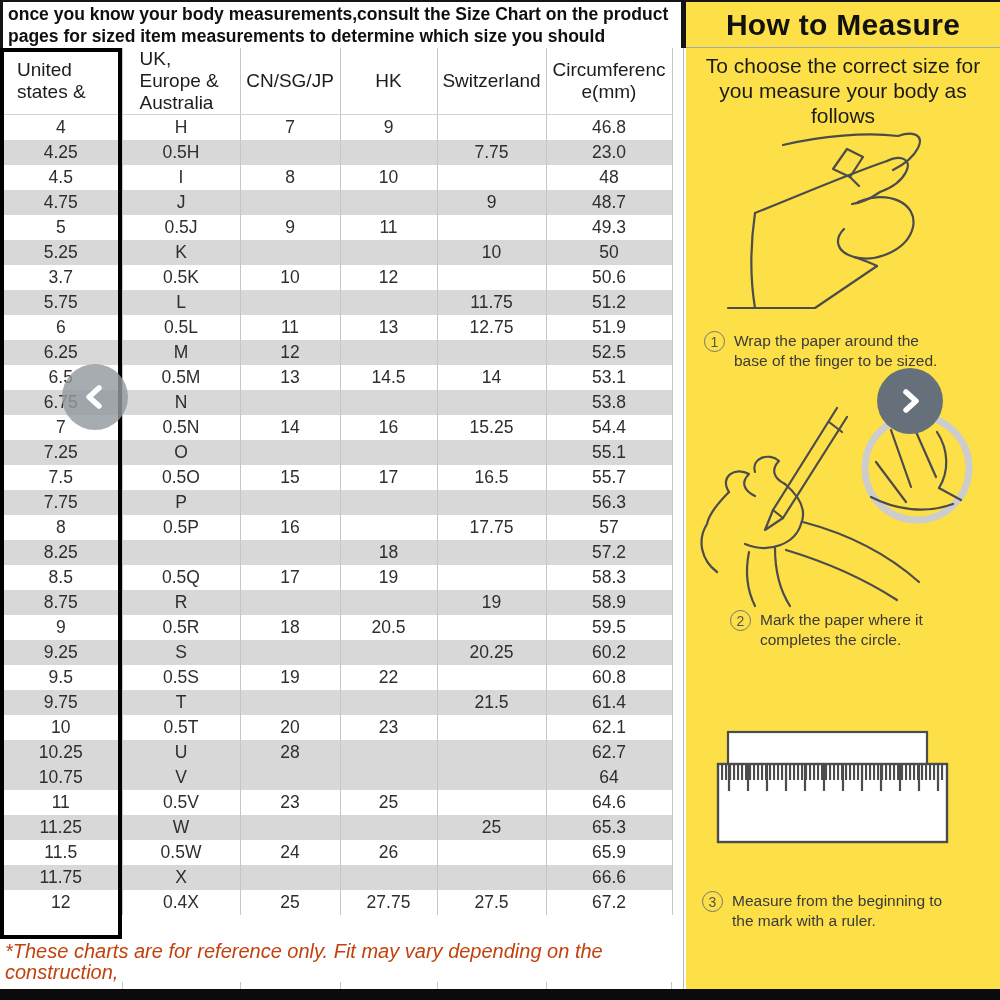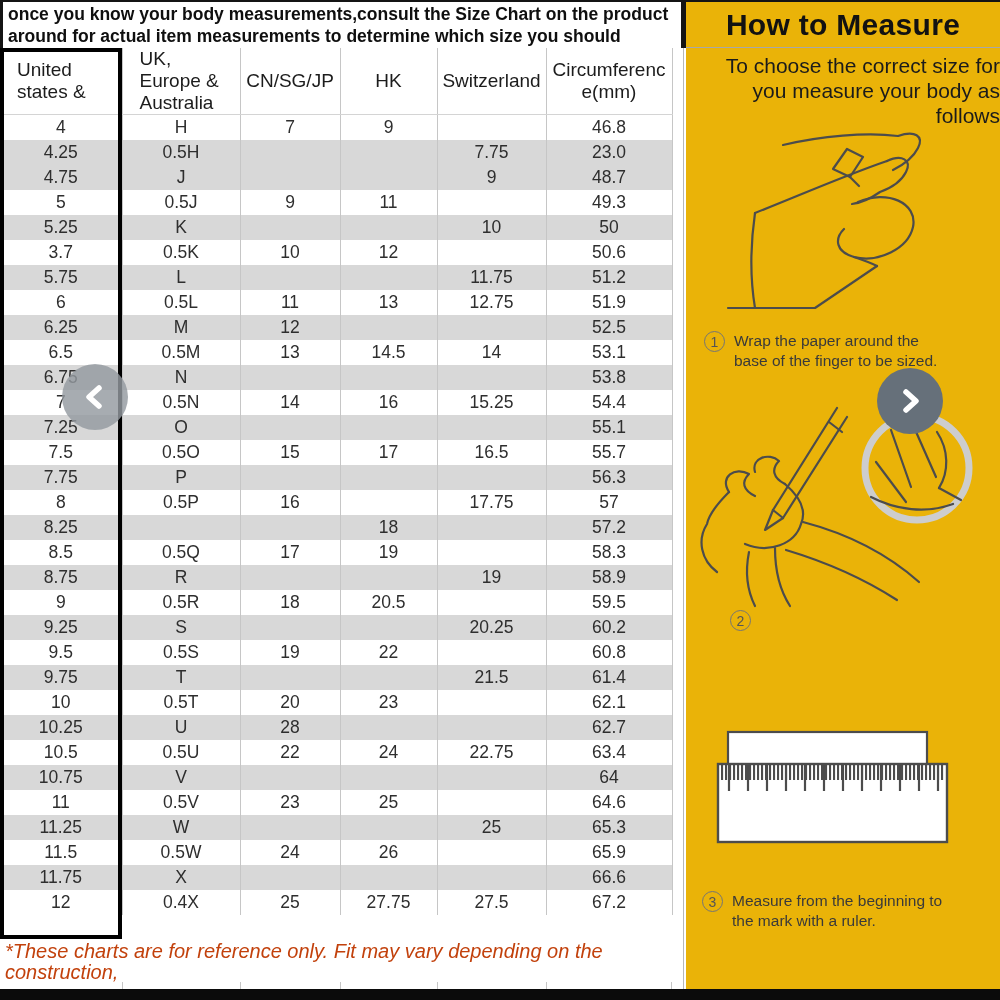--- a/index.html
+++ b/index.html
@@ -71,29 +71,29 @@
       linear-gradient(var(--grid),var(--grid)),
       linear-gradient(var(--grid),var(--grid)),
       linear-gradient(var(--grid),var(--grid));
     background-repeat:no-repeat;
     background-size:1px 100%;
     background-position:122px 0,240px 0,340px 0,437px 0,546px 0,671px 0;
   }
   #bottom-bar{left:0;top:989px;width:1000px;height:11px;background:var(--bar);}
 
   
-  #panel{left:686px;top:2px;width:314px;height:987px;background:#eab308;}
+  #panel{left:686px;top:2px;width:314px;height:987px;background:#fde047;}
   #panel-title{
     position:absolute;left:0;top:6px;width:100%;
     text-align:center;font-size:30px;font-weight:bold;color:#121212;letter-spacing:.3px;
   }
   #panel-rule{position:absolute;left:0;top:45px;width:100%;height:1px;background:#a8a8a8;}
   #panel-subtitle{
     position:absolute;left:0;top:51px;width:100%;
-    text-align:right;font-size:21px;line-height:25px;color:#1b1b1b;
+    text-align:center;font-size:21px;line-height:25px;color:#1b1b1b;
   }
   .fig{position:absolute;}
   .fig path,.fig line,.fig polyline{fill:none;stroke:#4c4c4c;stroke-width:2.2;stroke-linecap:round;stroke-linejoin:round;}
   .step{
     position:absolute;display:flex;gap:9px;align-items:flex-start;
     font-size:15.5px;line-height:20px;color:#3a3a3a;
   }
   .badge{
     width:21px;height:21px;border:1.5px solid #757575;border-radius:50%;
     display:flex;align-items:center;justify-content:center;
@@ -109,21 +109,21 @@
   #next-btn{left:877px;top:368px;background:var(--next);}
   .nav-btn svg{display:block;}
 </style>
 </head>
 <body>
 
 <div class="abs" id="top-line"></div>
 
 <div class="abs" id="top-note">
   <div>once you know your body measurements,consult the Size Chart on the product</div>
-  <div>around for actual item measurements to determine which size you should</div>
+  <div>pages for sized item measurements to determine which size you should</div>
 </div>
 <div class="abs" id="top-note-right-edge"></div>
 <div class="abs" id="panel-divider"></div>
 
 <table id="size-chart">
   <colgroup>
     <col>
       <col>
       <col>
       <col>
@@ -150,20 +150,28 @@
         <td>46.8</td>
       </tr>
       <tr class="stripe">
         <td>4.25</td>
         <td>0.5H</td>
         <td></td>
         <td></td>
         <td>7.75</td>
         <td>23.0</td>
       </tr>
+      <tr>
+        <td>4.5</td>
+        <td>I</td>
+        <td>8</td>
+        <td>10</td>
+        <td></td>
+        <td>48</td>
+      </tr>
       <tr class="stripe">
         <td>4.75</td>
         <td>J</td>
         <td></td>
         <td></td>
         <td>9</td>
         <td>48.7</td>
       </tr>
       <tr>
         <td>5</td>
@@ -333,28 +341,20 @@
         <td></td>
         <td>62.1</td>
       </tr>
       <tr class="stripe">
         <td>10.25</td>
         <td>U</td>
         <td>28</td>
         <td></td>
         <td></td>
         <td>62.7</td>
-      </tr>
-      <tr>
-        <td>10.5</td>
-        <td>0.5U</td>
-        <td>22</td>
-        <td>24</td>
-        <td>22.75</td>
-        <td>63.4</td>
       </tr>
       <tr class="stripe">
         <td>10.75</td>
         <td>V</td>
         <td></td>
         <td></td>
         <td></td>
         <td>64</td>
       </tr>
       <tr>
@@ -450,20 +450,21 @@
     <path d="M38,100 C26,112 18,122 16,132 C6,148 10,168 26,180"></path>
     <path d="M94,92 C108,104 116,118 110,132 C104,152 78,162 54,152"></path>
     <path d="M112,130 C150,140 192,158 228,190"></path>
     <path d="M95,158 C135,170 175,188 206,208"></path>
     <path d="M58,160 C54,180 56,198 64,214"></path>
     <path d="M84,156 C84,180 90,200 99,214"></path>
   </svg>
 
   <div class="step" style="left:44px;top:608px;width:210px">
     <span class="badge">2</span>
+    <span>Mark the paper where it completes the circle.</span>
   </div>
 
   <svg class="fig" style="left:15px;top:712px" width="270" height="160" viewBox="0 0 270 160">
     <defs>
       <pattern id="hatch" width="4" height="15" patternUnits="userSpaceOnUse">
         <line x1="1" y1="0" x2="1" y2="15" stroke="#4c4c4c" stroke-width="1.3"></line>
       </pattern>
       <pattern id="ticks" width="19" height="26" patternUnits="userSpaceOnUse">
         <line x1="9" y1="0" x2="9" y2="26" stroke="#4c4c4c" stroke-width="1.6"></line>
       </pattern>

